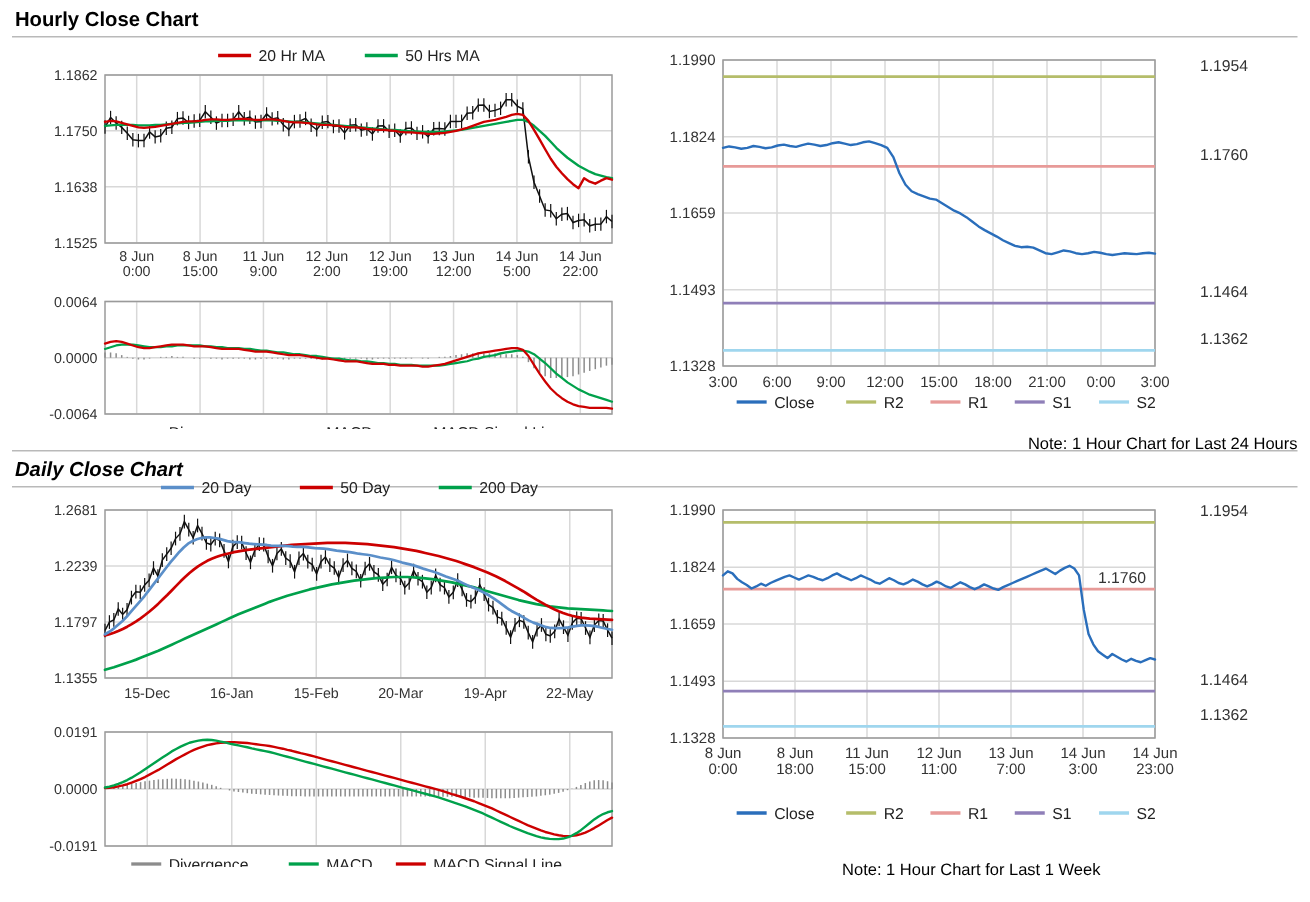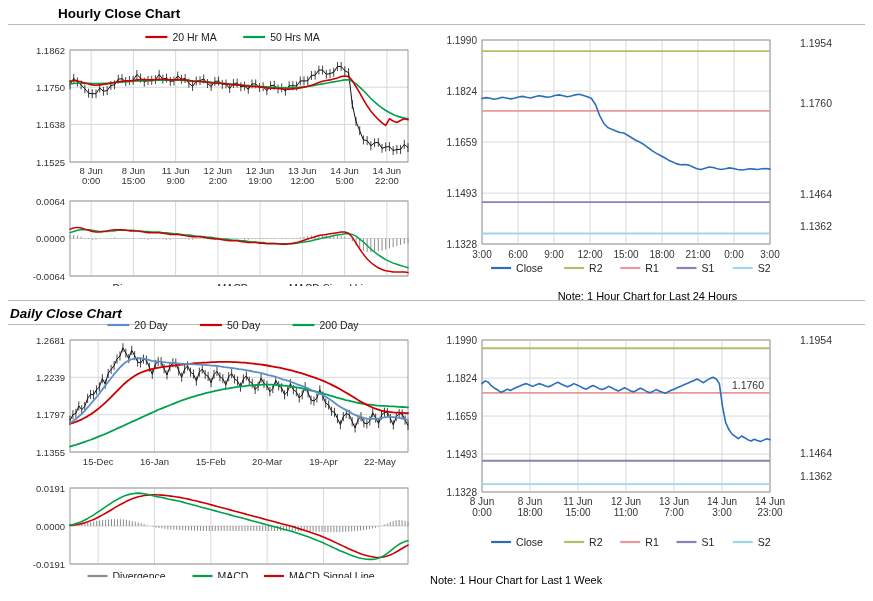--- a/index.html
+++ b/index.html
@@ -24,21 +24,21 @@
   .tick{font-size:9.5px;fill:#333;font-family:"Liberation Sans",sans-serif;}
   .tick2{font-size:10px;fill:#333;font-family:"Liberation Sans",sans-serif;}
   .lvl{font-size:10.5px;fill:#333;font-family:"Liberation Sans",sans-serif;}
   .legtxt{font-size:10.5px;fill:#222;font-family:"Liberation Sans",sans-serif;}
   .axisline{stroke:#9a9a9a;stroke-width:1;fill:none;}
   .gridl{stroke:#d8d8d8;stroke-width:1;}
 </style>
 </head>
 <body>
 
-<div class="section" style="left:10px;top:4px;margin-left:48px;">
+<div class="section" style="left:10px;top:4px;">
   <span class="panel-title">Hourly Close Chart</span>
 </div>
 <hr class="hr section" style="left:8px;top:24px;width:857px;">
 
 <div class="section" style="left:8px;top:26px;text-align:right;">
   <svg id="svg-hourly-left" width="420" height="260">
       <line x1="137.4" y1="11" x2="159.4" y2="11" stroke="#cc0000" stroke-width="2.2"></line>
       <text x="164.4" y="14.7" class="legtxt" text-anchor="start">20 Hr MA</text>
       <line x1="235.2" y1="11" x2="257.2" y2="11" stroke="#00a14b" stroke-width="2.2"></line>
       <text x="262.2" y="14.7" class="legtxt" text-anchor="start">50 Hrs MA</text>
@@ -334,21 +334,21 @@
       <line x1="134.1" y1="242" x2="154.1" y2="242" stroke="#b5bd6a" stroke-width="2.2"></line>
       <text x="159.1" y="245.7" class="legtxt" text-anchor="start">R2</text>
       <line x1="190.3" y1="242" x2="210.3" y2="242" stroke="#e79a98" stroke-width="2.2"></line>
       <text x="215.3" y="245.7" class="legtxt" text-anchor="start">R1</text>
       <line x1="246.5" y1="242" x2="266.5" y2="242" stroke="#8f7fb8" stroke-width="2.2"></line>
       <text x="271.5" y="245.7" class="legtxt" text-anchor="start">S1</text>
       <line x1="302.7" y1="242" x2="322.7" y2="242" stroke="#9fd6ee" stroke-width="2.2"></line>
       <text x="327.7" y="245.7" class="legtxt" text-anchor="start">S2</text>
     </svg>
 </div>
-<div class="section" style="left:430px;top:286px;width:435px;text-align:center;">
+<div class="section" style="left:430px;top:286px;width:435px;text-align:right;">
   <span style="font-size:11px;">Note: 1 Hour Chart for Last 24 Hours</span>
 </div>
 
 <hr class="hr section" style="left:8px;top:300px;width:857px;">
 
 <div class="section" style="left:10px;top:304px;font-style:italic;">
   <span class="panel-title">Daily Close Chart</span>
 </div>
 <hr class="hr section" style="left:8px;top:324px;width:857px;">
 
@@ -688,15 +688,15 @@
       <line x1="134.1" y1="216" x2="154.1" y2="216" stroke="#b5bd6a" stroke-width="2.2"></line>
       <text x="159.1" y="219.7" class="legtxt" text-anchor="start">R2</text>
       <line x1="190.3" y1="216" x2="210.3" y2="216" stroke="#e79a98" stroke-width="2.2"></line>
       <text x="215.3" y="219.7" class="legtxt" text-anchor="start">R1</text>
       <line x1="246.5" y1="216" x2="266.5" y2="216" stroke="#8f7fb8" stroke-width="2.2"></line>
       <text x="271.5" y="219.7" class="legtxt" text-anchor="start">S1</text>
       <line x1="302.7" y1="216" x2="322.7" y2="216" stroke="#9fd6ee" stroke-width="2.2"></line>
       <text x="327.7" y="219.7" class="legtxt" text-anchor="start">S2</text>
     </svg>
 </div>
-<div class="section" style="left:430px;top:570px;width:435px;text-align:left;">
+<div class="section" style="left:430px;top:570px;width:435px;text-align:center;">
   <span style="font-size:11px;">Note: 1 Hour Chart for Last 1 Week</span>
 </div>
 
 </body></html>

